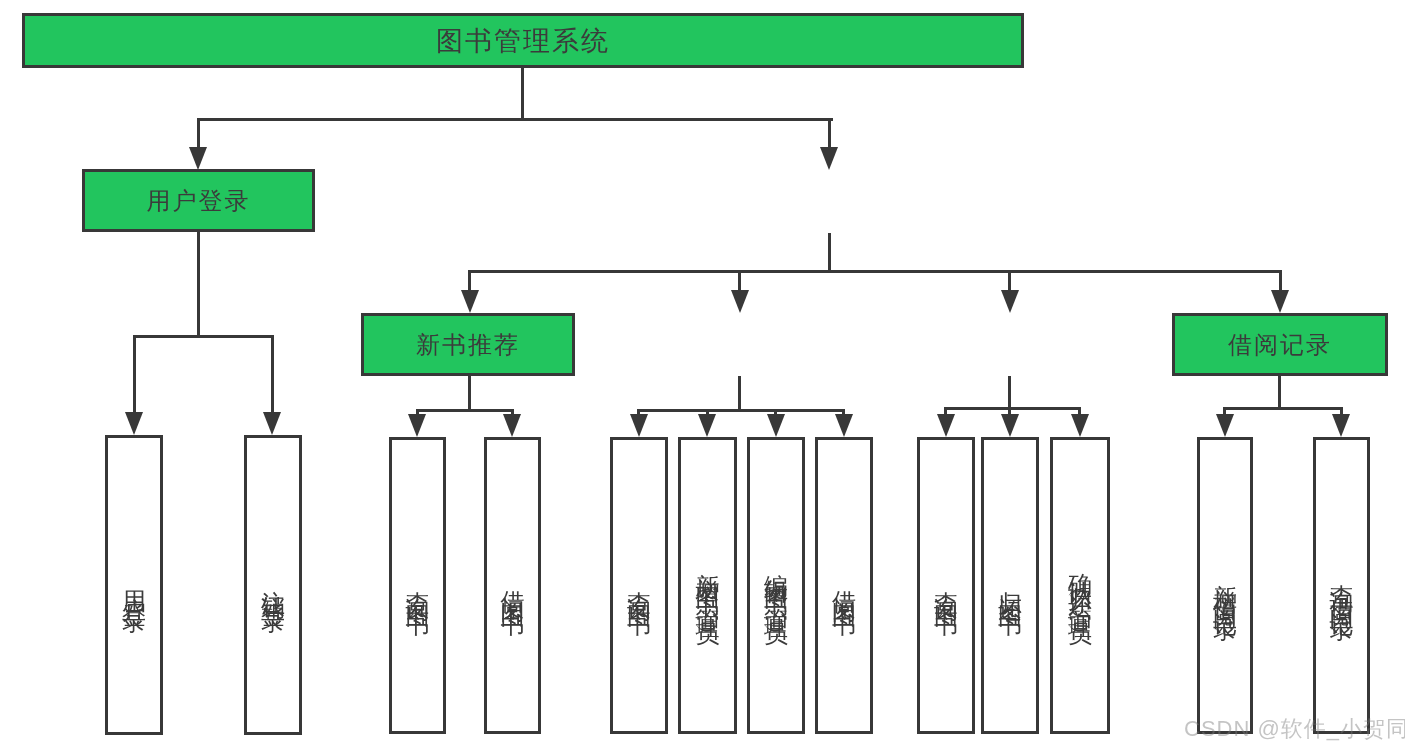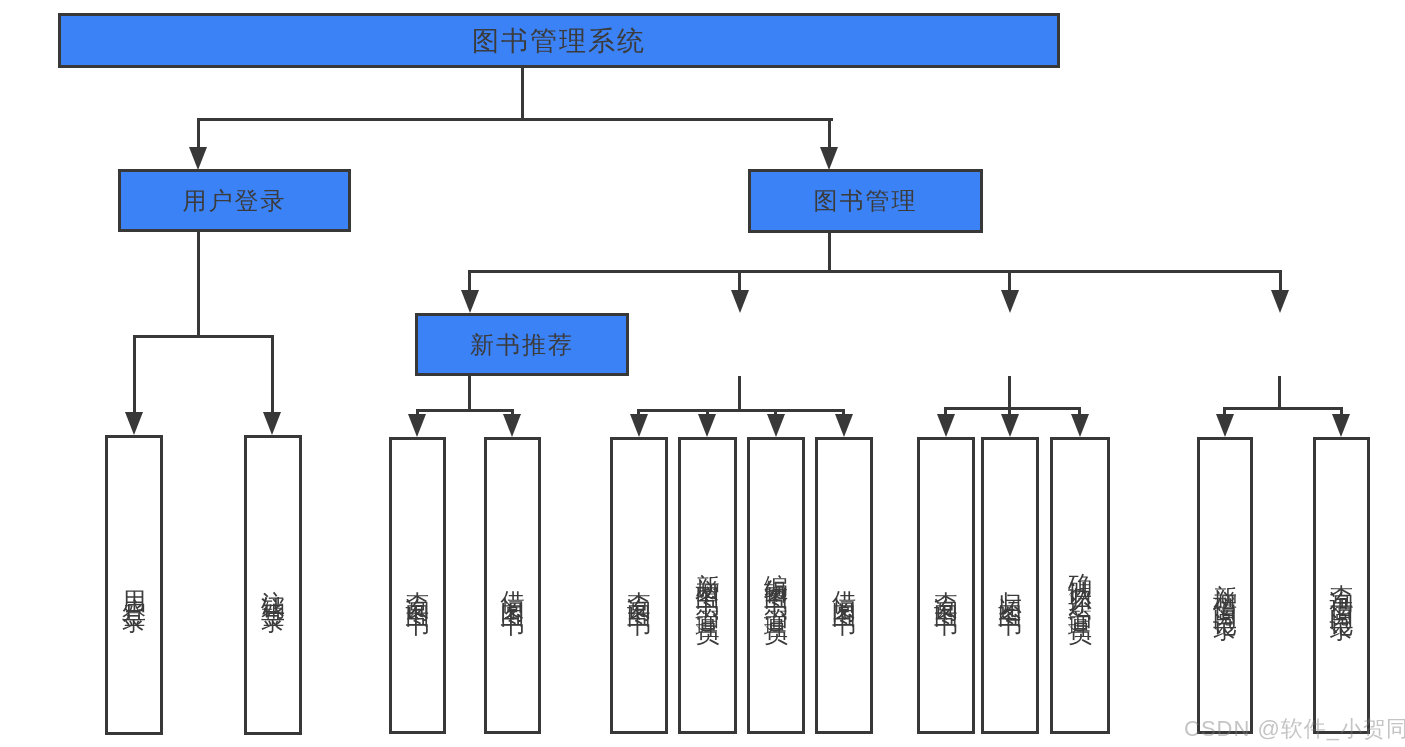--- a/index.html
+++ b/index.html
@@ -8,26 +8,25 @@
     position:relative;
     width:1405px; height:747px;
     background:#ffffff;
     font-family:"Liberation Sans", sans-serif;
     overflow:hidden;
   }
   .node {
     position:absolute;
     box-sizing:border-box;
     border:3px solid #383838;
-    background:#3b82f6;
+    background:#22c55e;
     display:flex; align-items:center; justify-content:center;
     font-size:24px; letter-spacing:2px;
     color:#3b3b3b;
     white-space:nowrap;
-    margin-left:36px;
   }
   .node.title { font-size:27px; letter-spacing:2px; }
   .leaf {
     position:absolute;
     box-sizing:border-box;
     border:3px solid #383838;
     background:#ffffff;
     display:flex; align-items:center; justify-content:center;
     writing-mode:vertical-rl;
     text-orientation:mixed;
@@ -61,41 +60,41 @@
   <div class="node title" style="left:22px;top:13px;width:1002px;height:55px">图书管理系统</div>
 
   <div class="vline" style="left:521px;top:68px;height:50px"></div>
   <div class="hline" style="left:197px;top:118px;width:636px"></div>
   <div class="vline" style="left:197px;top:118px;height:34px"></div>
   <div class="arrow" style="left:189px;top:147px"></div>
   <div class="vline" style="left:828px;top:118px;height:34px"></div>
   <div class="arrow" style="left:820px;top:147px"></div>
 
   <div class="node" style="left:82px;top:169px;width:233px;height:63px">用户登录</div>
-  <div class="node" style="left:712px;top:169px;width:235px;height:64px">图书管理</div>
 
   <div class="vline" style="left:197px;top:232px;height:103px"></div>
   <div class="hline" style="left:133px;top:335px;width:141px"></div>
   <div class="vline" style="left:133px;top:335px;height:80px"></div>
   <div class="arrow" style="left:125px;top:412px"></div>
   <div class="vline" style="left:271px;top:335px;height:80px"></div>
   <div class="arrow" style="left:263px;top:412px"></div>
 
   <div class="vline" style="left:828px;top:233px;height:37px"></div>
   <div class="hline" style="left:468px;top:270px;width:814px"></div>
   <div class="vline" style="left:468px;top:270px;height:23px"></div>
   <div class="arrow" style="left:461px;top:290px"></div>
   <div class="vline" style="left:738px;top:270px;height:23px"></div>
   <div class="arrow" style="left:731px;top:290px"></div>
   <div class="vline" style="left:1008px;top:270px;height:23px"></div>
   <div class="arrow" style="left:1001px;top:290px"></div>
   <div class="vline" style="left:1279px;top:270px;height:23px"></div>
   <div class="arrow" style="left:1271px;top:290px"></div>
 
-  <div class="node" style="left:379px;top:313px;width:214px;height:63px">新书推荐</div>
+  <div class="node" style="left:361px;top:313px;width:214px;height:63px">新书推荐</div>
+  <div class="node" style="left:1172px;top:313px;width:216px;height:63px">借阅记录</div>
 
   <div class="vline" style="left:468px;top:376px;height:33px"></div>
   <div class="hline" style="left:416px;top:409px;width:98px"></div>
   <div class="vline" style="left:416px;top:409px;height:10px"></div>
   <div class="arrow" style="left:408px;top:414px"></div>
   <div class="vline" style="left:511px;top:409px;height:10px"></div>
   <div class="arrow" style="left:503px;top:414px"></div>
 
   <div class="vline" style="left:738px;top:376px;height:33px"></div>
   <div class="hline" style="left:637px;top:409px;width:208px"></div>

